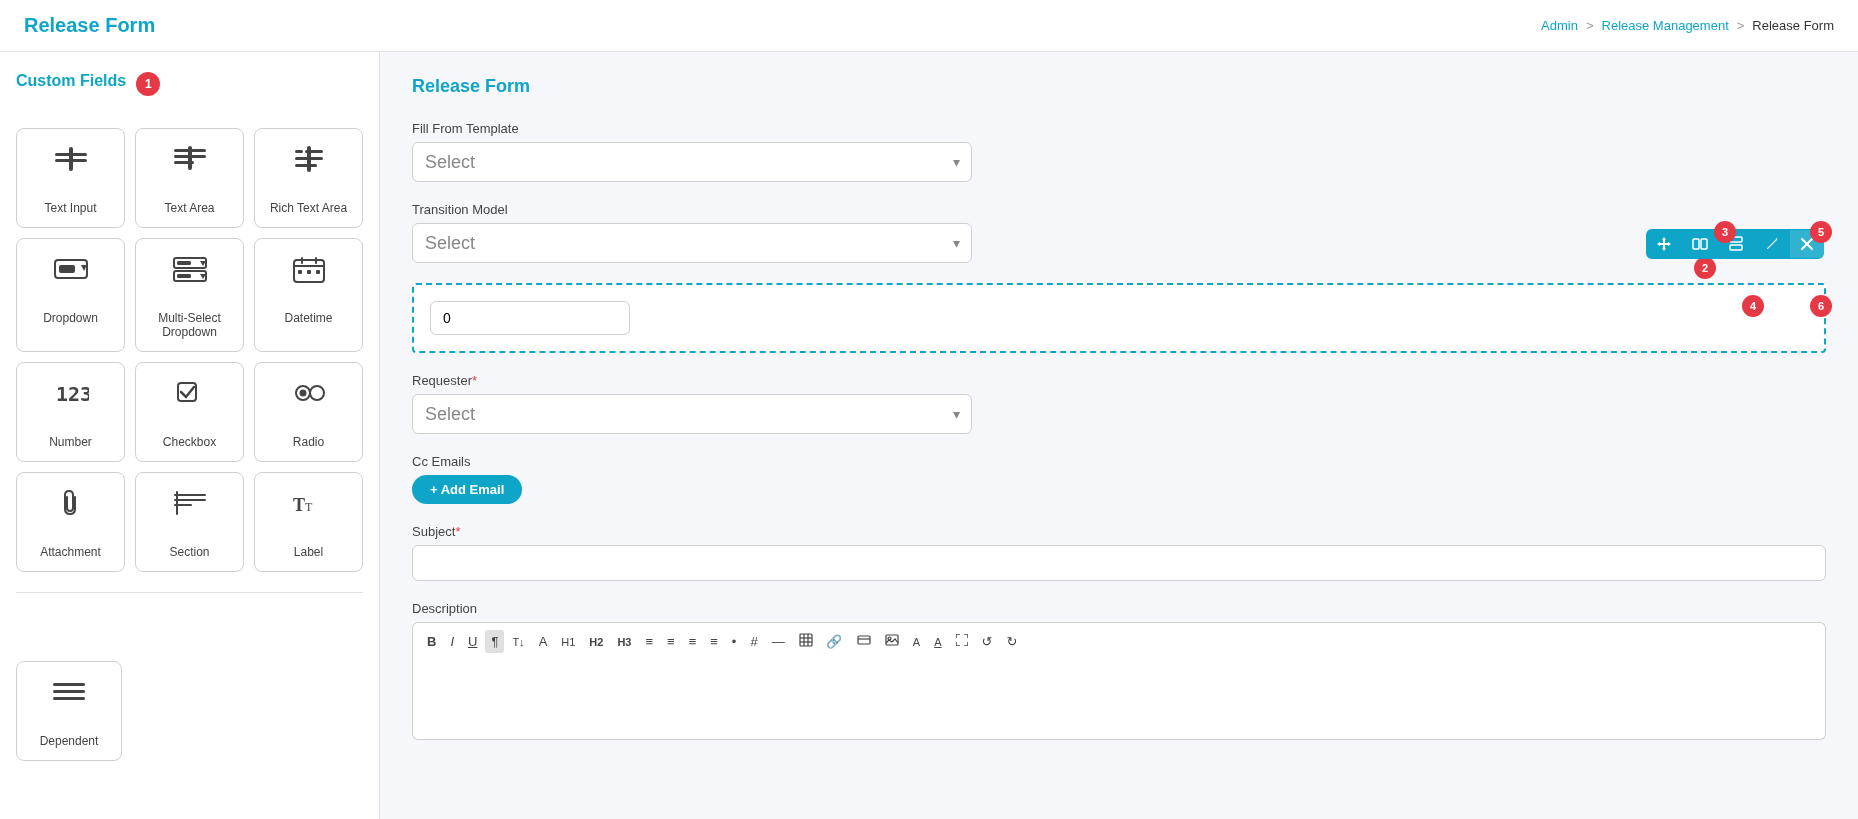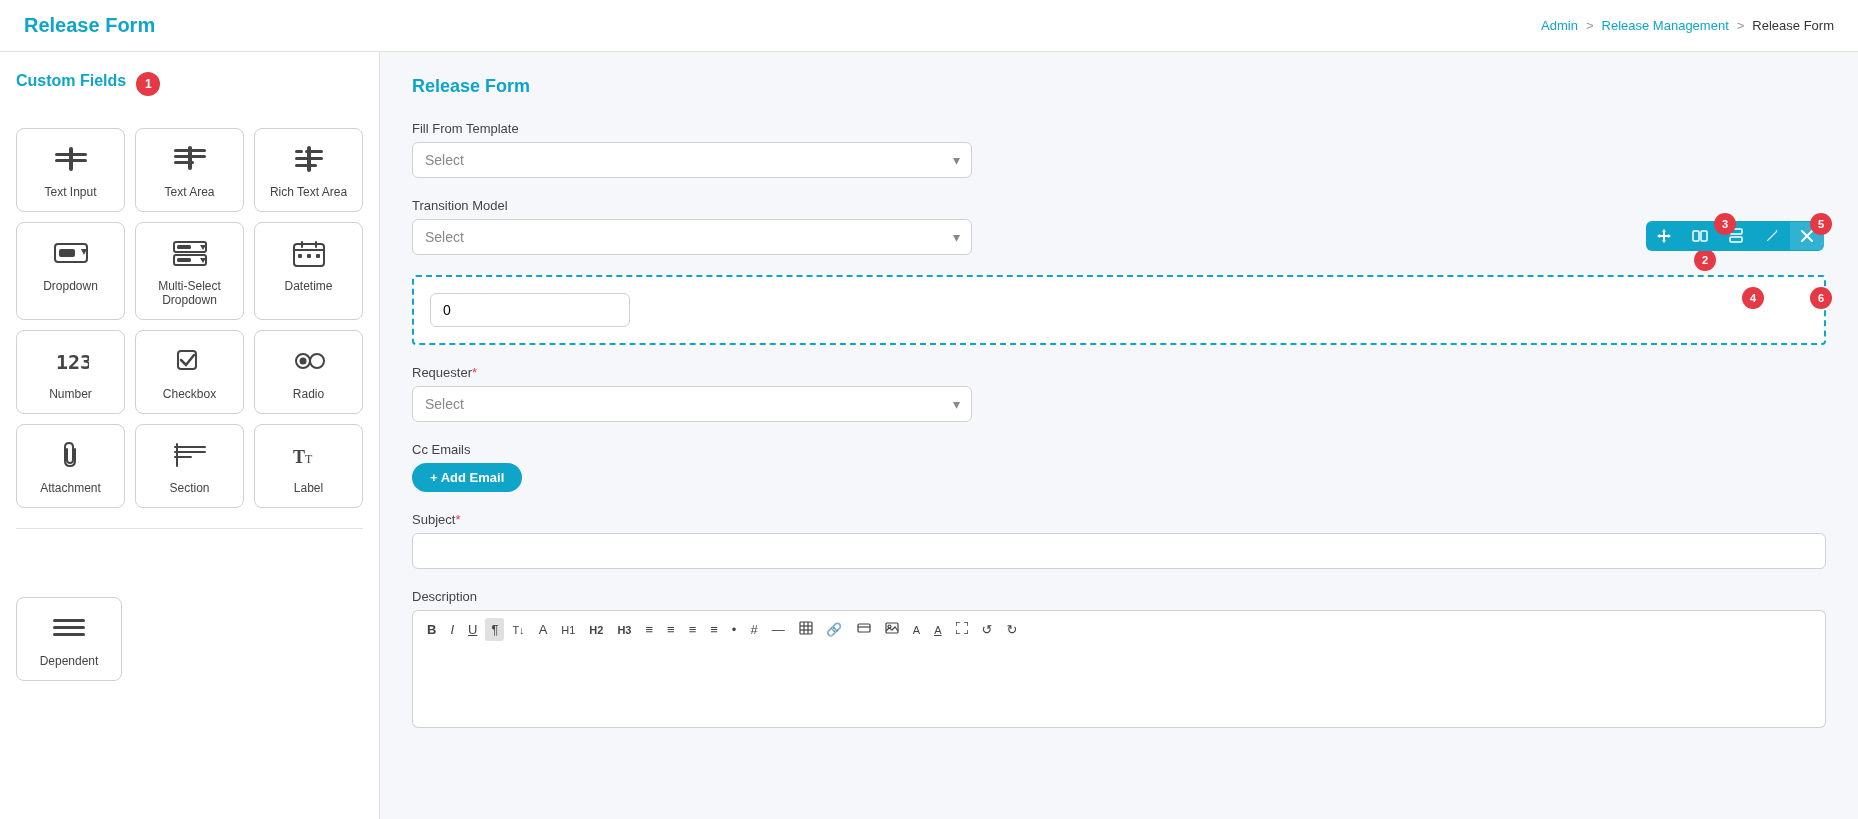--- a/index.html
+++ b/index.html
@@ -14,34 +14,34 @@
     .breadcrumb .bc-current { color: #333; }
 
     
     .layout { display: flex; height: calc(100vh - 52px); }
 
     
     .sidebar { width: 380px; background: #fff; border-right: 1px solid #e0e0e0; padding: 20px 16px; overflow-y: auto; flex-shrink: 0; }
     .sidebar-title { font-size: 16px; font-weight: 700; color: #0ea5c8; display: flex; gap: 10px; margin-bottom: 32px; }
     .badge { background: #e63946; color: #fff; border-radius: 50%; width: 24px; height: 24px; display: inline-flex; align-items: center; justify-content: center; font-size: 12px; font-weight: 700; }
     .fields-grid { display: grid; grid-template-columns: repeat(3, 1fr); gap: 10px; }
-    .field-item { border: 1px solid #d0d0d0; border-radius: 8px; padding: 16px 10px 12px; display: flex; flex-direction: column; align-items: center; gap: 8px; cursor: grab; background: #fff; }
+    .field-item { border: 1px solid #d0d0d0; border-radius: 8px; padding: 16px 10px 12px; display: flex; flex-direction: column; align-items: center; gap: 24px; cursor: grab; background: #fff; }
     .field-icon { font-size: 24px; color: #444; line-height: 1; }
     .field-label { font-size: 12px; color: #444; text-align: center; font-weight: 500; }
     .sidebar-divider { border: none; border-top: 1px solid #e0e0e0; margin: 20px 0; }
 
     
     .main { flex: 1; overflow-y: auto; padding: 24px 32px; position: relative; }
     .main-title { font-size: 18px; font-weight: 700; color: #0ea5c8; margin-bottom: 24px; }
 
     
     .form-group { margin-bottom: 20px; }
     .form-label { font-size: 13px; color: #444; margin-bottom: 6px; display: block; }
     .form-label .required { color: #e63946; }
-    .form-select { width: 100%; max-width: 560px; border: 1px solid #d0d0d0; border-radius: 6px; padding: 9px 36px 9px 12px; font-size: 14px; color: #888; background: #fff; appearance: none; cursor: pointer; position: relative; }
+    .form-select { width: 100%; max-width: 560px; border: 1px solid #d0d0d0; border-radius: 6px; padding: 9px 36px 9px 12px; font-size: 18px; color: #888; background: #fff; appearance: none; cursor: pointer; position: relative; }
     .select-wrapper { position: relative; max-width: 560px; }
     .select-wrapper::after { content: '▾'; position: absolute; right: 12px; top: 50%; transform: translateY(-50%); color: #888; pointer-events: none; }
 
     
     .highlighted-section { border: 2px dashed #0ea5c8; border-radius: 4px; padding: 16px; position: relative; margin-bottom: 20px; background: #fff; }
     .release-version-input { border: 1px solid #d0d0d0; border-radius: 6px; padding: 8px 12px; font-size: 14px; width: 200px; }
 
     
     .floating-toolbar { position: absolute; right: 0; top: -20px; background: #0ea5c8; border-radius: 6px; display: flex; align-items: center; gap: 0; overflow: hidden; }
     .toolbar-btn { background: none; border: none; color: #fff; padding: 7px 10px; cursor: pointer; font-size: 14px; display: flex; align-items: center; justify-content: center; }

